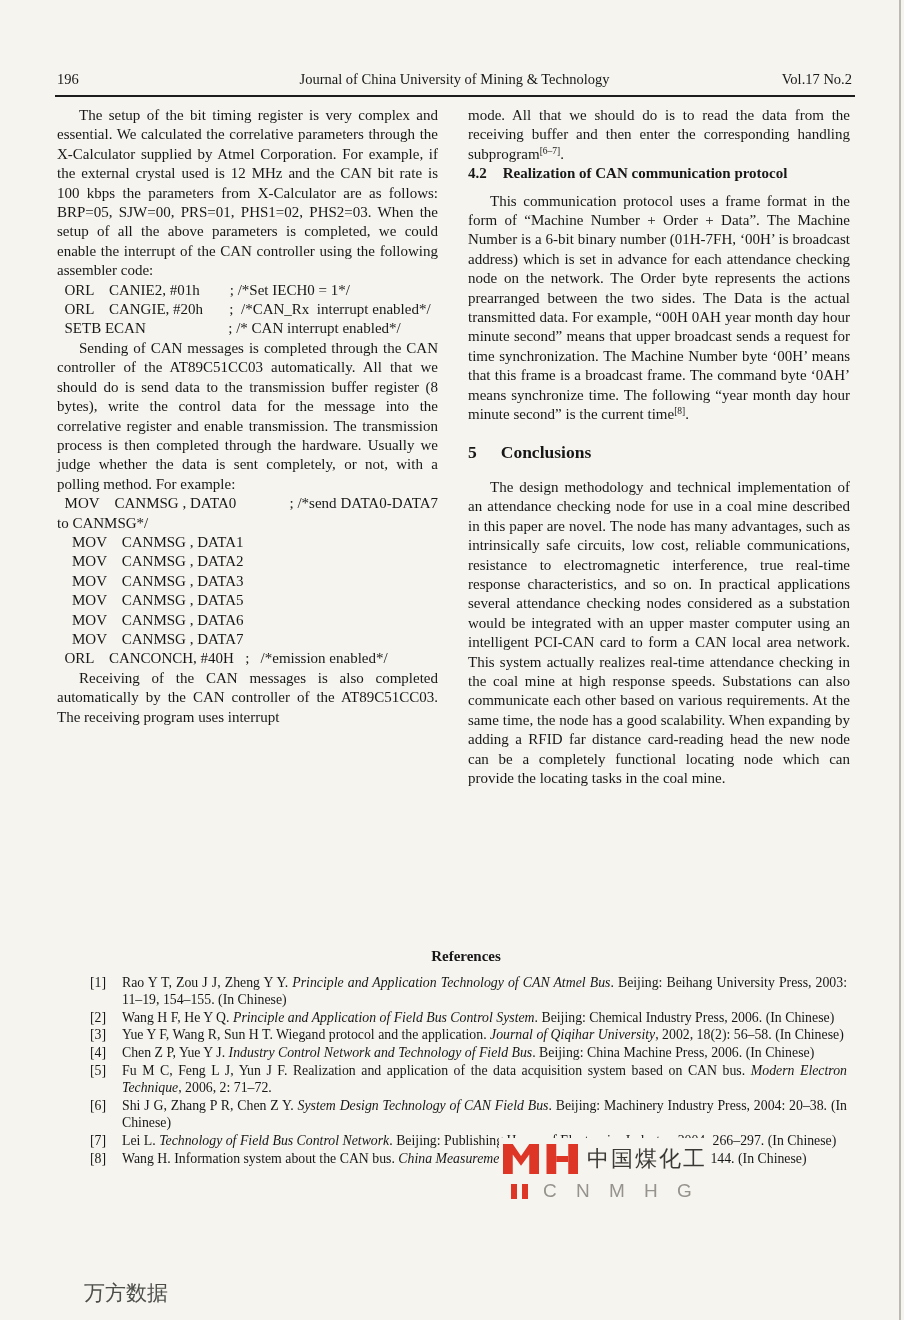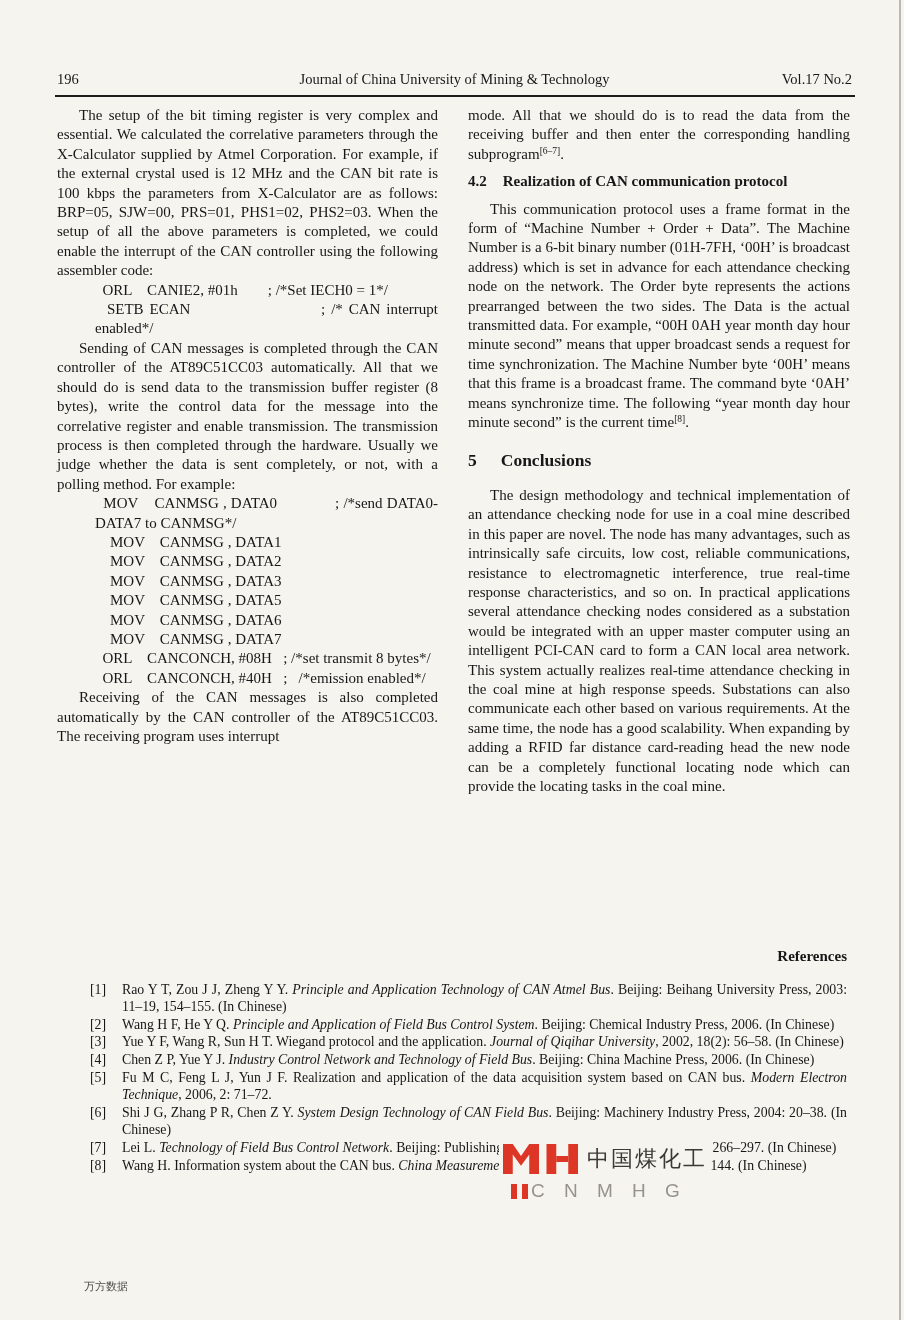--- a/index.html
+++ b/index.html
@@ -18,78 +18,78 @@
   .pg-num { position:absolute; left:0; top:0; }
   .pg-journal { position:absolute; left:0; right:0; top:0; text-align:center; }
   .pg-vol { position:absolute; right:0; top:0; }
   .rule { position:absolute; top:95px; left:55px; right:49px; height:2px; background:#1c1c1c; }
 
   
   .col { position:absolute; top:106px; font-size:15px; line-height:19.4px; text-align:justify; }
   .col-left  { left:57px;  width:381px; }
   .col-right { left:468px; width:382px; }
   p.indent { text-indent:22px; }
-  .code-line { white-space:pre-wrap;margin-left:38px; }
+  .code-line { white-space:pre-wrap; }
   sup.sup { font-size:9.5px; line-height:0; vertical-align:5px; }
 
-  .h-sub { font-size:15px; font-weight:bold; margin:8px 0 8px; text-align:left; }
+  .h-sub { font-size:15px; font-weight:bold; margin:0 0 8px; text-align:left; }
   .h-sub .h-num { margin-right:16px; }
   .h-main { font-size:17.5px; font-weight:bold; margin:18px 0 16px; text-align:left; }
   .h-main .h-num { margin-right:24px; }
 
   
   .refs { position:absolute; top:948px; left:85px; width:762px; font-size:13.8px; line-height:17.6px; }
-  .refs-heading { text-align:right; font-size:15px; font-weight:bold; margin-bottom:15px; }
+  .refs-heading { text-align:center; font-size:15px; font-weight:bold; margin-bottom:8px; }
   .ref { position:relative; display:block; padding-left:37px; text-align:justify; }
   .ref-num { position:absolute; left:5px; top:0; }
   .ref i { font-style:italic; }
 
   
   .wm-logo {
     position:absolute; left:499px; top:1138px; width:212px; height:68px;
     background:#f5f4ef; padding:3px 4px;
     display:flex; flex-direction:column; gap:3px; z-index:5;
   }
   .wm-row1 { display:flex; align-items:center; gap:9px; }
   .wm-cn { font-size:22px; color:#3b3935; letter-spacing:2px; font-family:"DejaVu Sans", sans-serif; white-space:nowrap; }
-  .wm-row2 { display:flex; align-items:center; padding-left:8px; }
+  .wm-row2 { display:flex; align-items:center; gap:12px; padding-left:8px; }
   .wm-latin { font-size:19px; color:#96938d; letter-spacing:7px; font-family:"Liberation Sans", sans-serif; white-space:nowrap; }
 
-  .wanfang { position:absolute; left:84px; top:1279px; font-size:11px; color:#4c4c49; font-family:"DejaVu Sans", sans-serif; z-index:4; }
+  .wanfang { position:absolute; left:84px; top:1279px; font-size:21px; color:#4c4c49; font-family:"DejaVu Sans", sans-serif; z-index:4; }
 
   .scan-edge { position:absolute; right:3px; top:0; bottom:0; width:2px; background:#bcb9b2; }
 </style>
 </head>
 <body>
 
 <div class="page">
 
   <header class="pg-header">
     <span class="pg-num">196</span>
     <span class="pg-journal">Journal of China University of Mining &amp; Technology</span>
     <span class="pg-vol">Vol.17   No.2</span>
   </header>
   <div class="rule"></div>
 
   <section class="col col-left">
     <p class="indent">The setup of the bit timing register is very complex and essential. We calculated the correlative parameters through the X-Calculator supplied by Atmel Corporation. For example, if the external crystal used is 12 MHz and the CAN bit rate is 100 kbps the parameters from X-Calculator are as follows: BRP=05, SJW=00, PRS=01, PHS1=02, PHS2=03. When the setup of all the above parameters is completed, we could enable the interrupt of the CAN controller using the following assembler code:</p>
     <div class="code">
       <div class="code-line">  ORL    CANIE2, #01h        ; /*Set IECH0 = 1*/</div>
+      <div class="code-line">  ORL    CANGIE, #20h       ;  /*CAN_Rx  interrupt enabled*/</div>
       <div class="code-line">  SETB ECAN                      ; /* CAN interrupt enabled*/</div>
     </div>
     <p class="indent">Sending of CAN messages is completed through the CAN controller of the AT89C51CC03 automatically. All that we should do is send data to the transmission buffer register (8 bytes), write the control data for the message into the correlative register and enable transmission. The transmission process is then completed through the hardware. Usually we judge whether the data is sent completely, or not, with a polling method. For example:</p>
     <div class="code">
       <div class="code-line">  MOV    CANMSG , DATA0              ; /*send DATA0-DATA7 to CANMSG*/</div>
       <div class="code-line">    MOV    CANMSG , DATA1</div>
       <div class="code-line">    MOV    CANMSG , DATA2</div>
       <div class="code-line">    MOV    CANMSG , DATA3</div>
       <div class="code-line">    MOV    CANMSG , DATA5</div>
       <div class="code-line">    MOV    CANMSG , DATA6</div>
       <div class="code-line">    MOV    CANMSG , DATA7</div>
-      <div class="code-line">  ORL    CANCONCH, #08H   ; /*set transmit 8 bytes*/</div>
       <div class="code-line">  ORL    CANCONCH, #40H   ;   /*emission enabled*/</div>
     </div>
     <p class="indent">Receiving of the CAN messages is also completed automatically by the CAN controller of the AT89C51CC03. The receiving program uses interrupt</p>
   </section>
 
   <section class="col col-right">
     <p><span>mode. All that we should do is to read the data from the receiving buffer and then enter the corresponding handling subprogram</span><sup class="sup">[6–7]</sup><span>.</span></p>
 
     <h3 class="h-sub"><span class="h-num">4.2</span><span>Realization of CAN communication protocol</span></h3>
 

